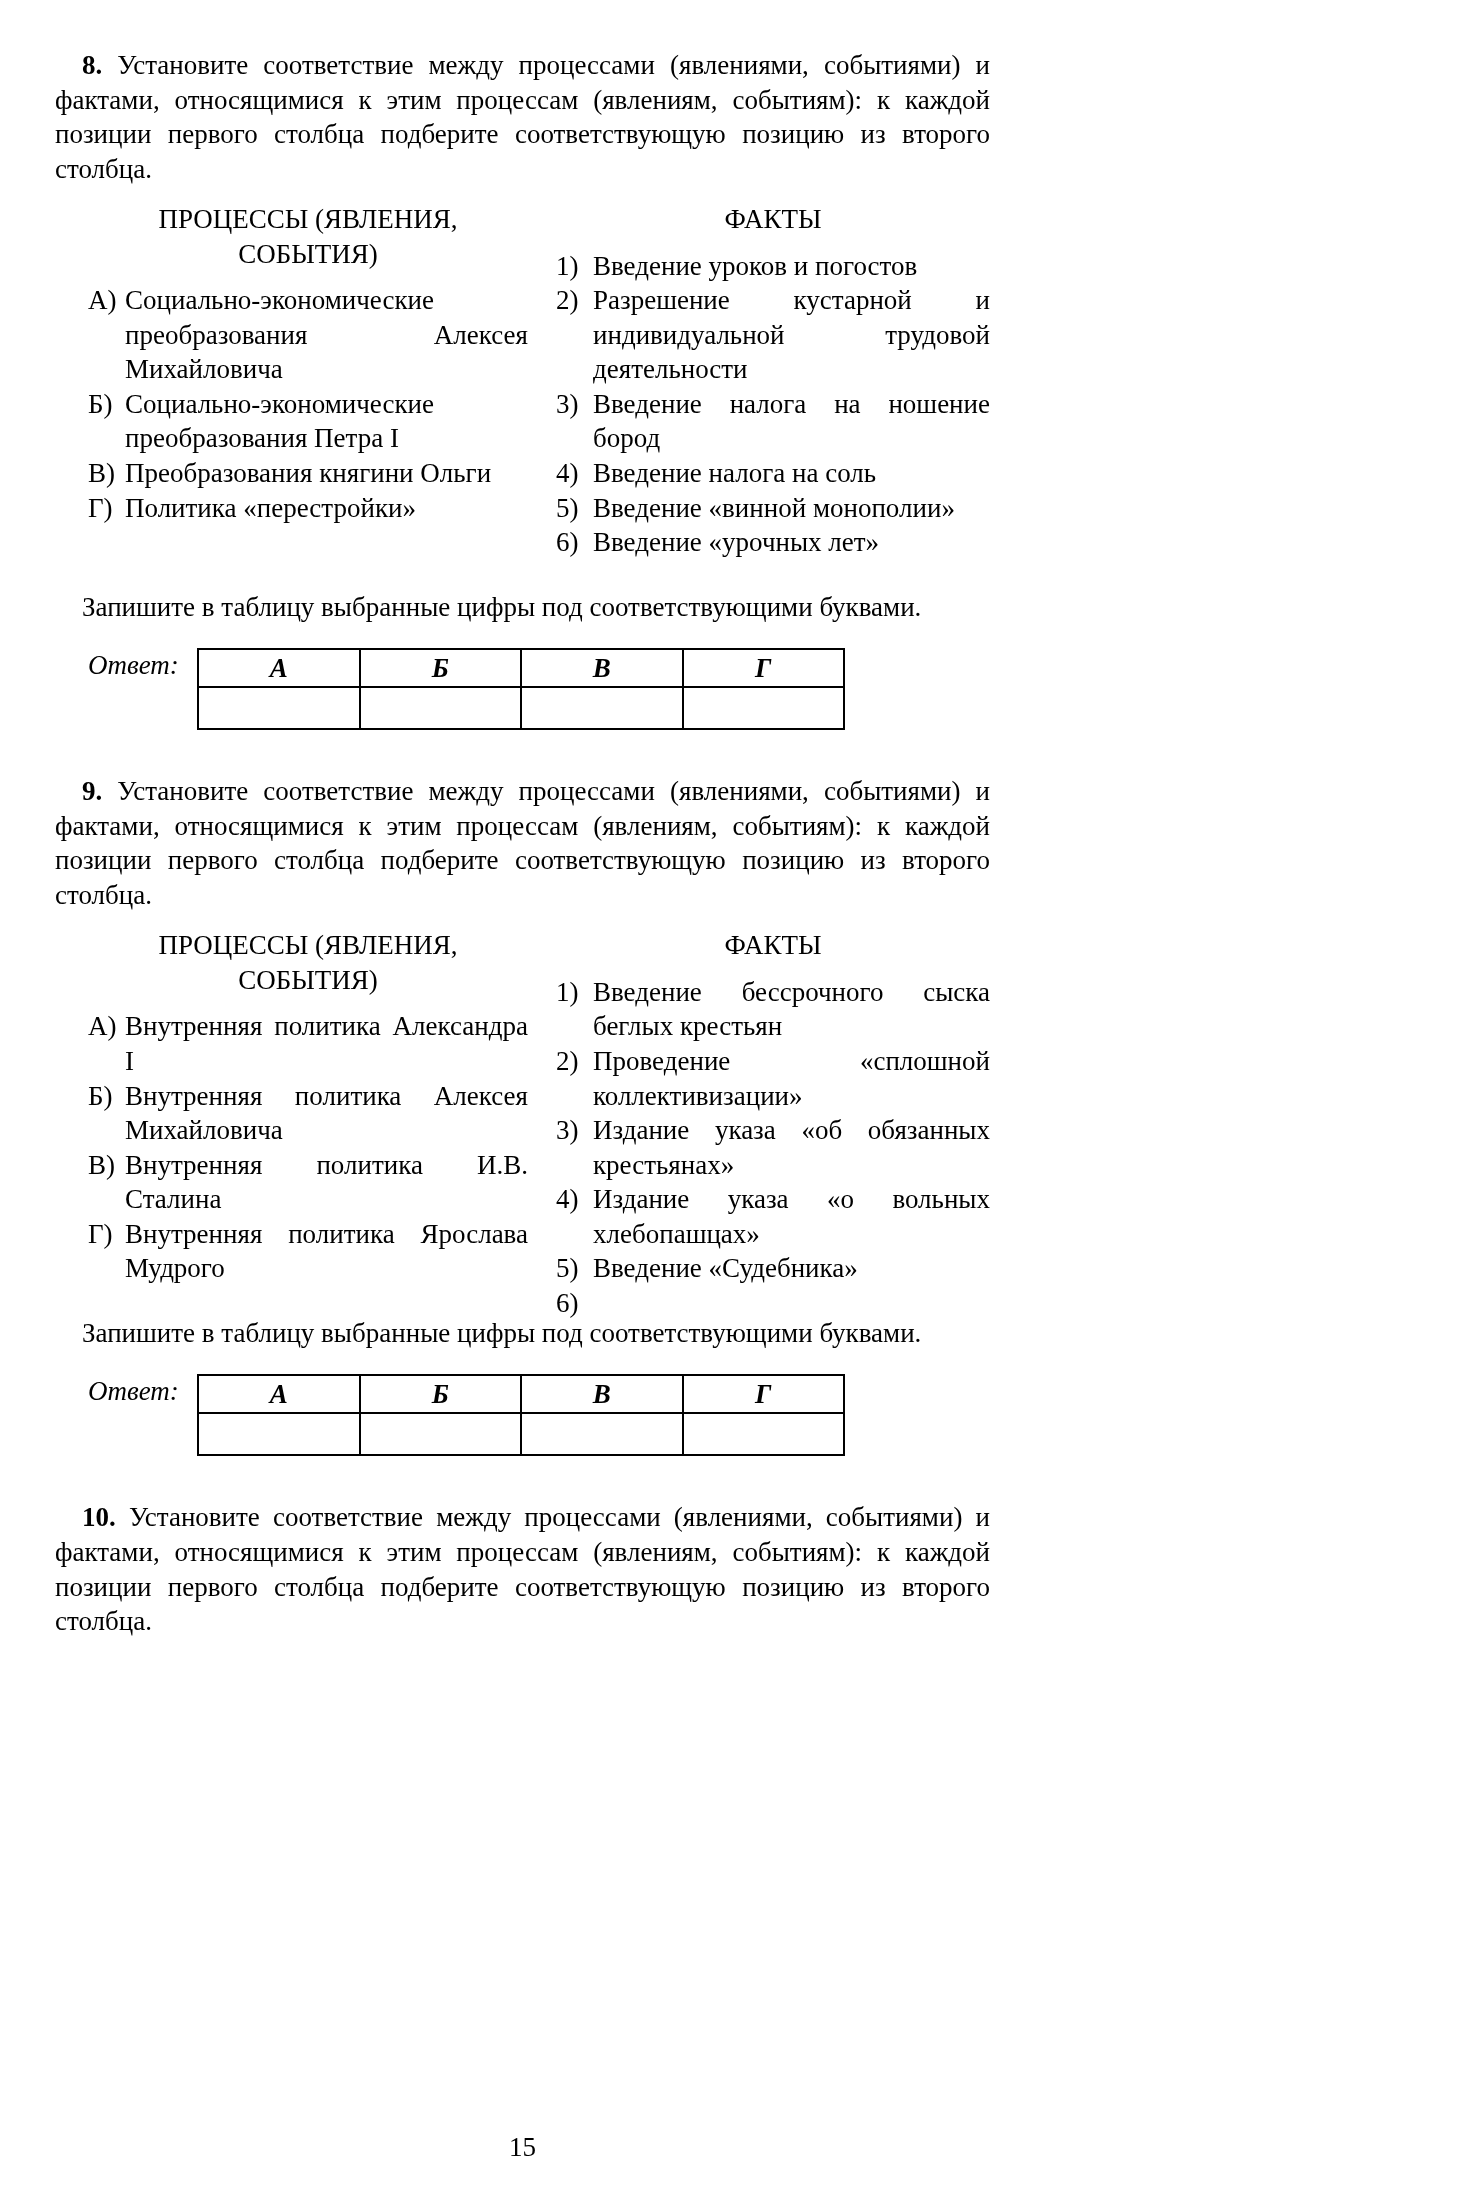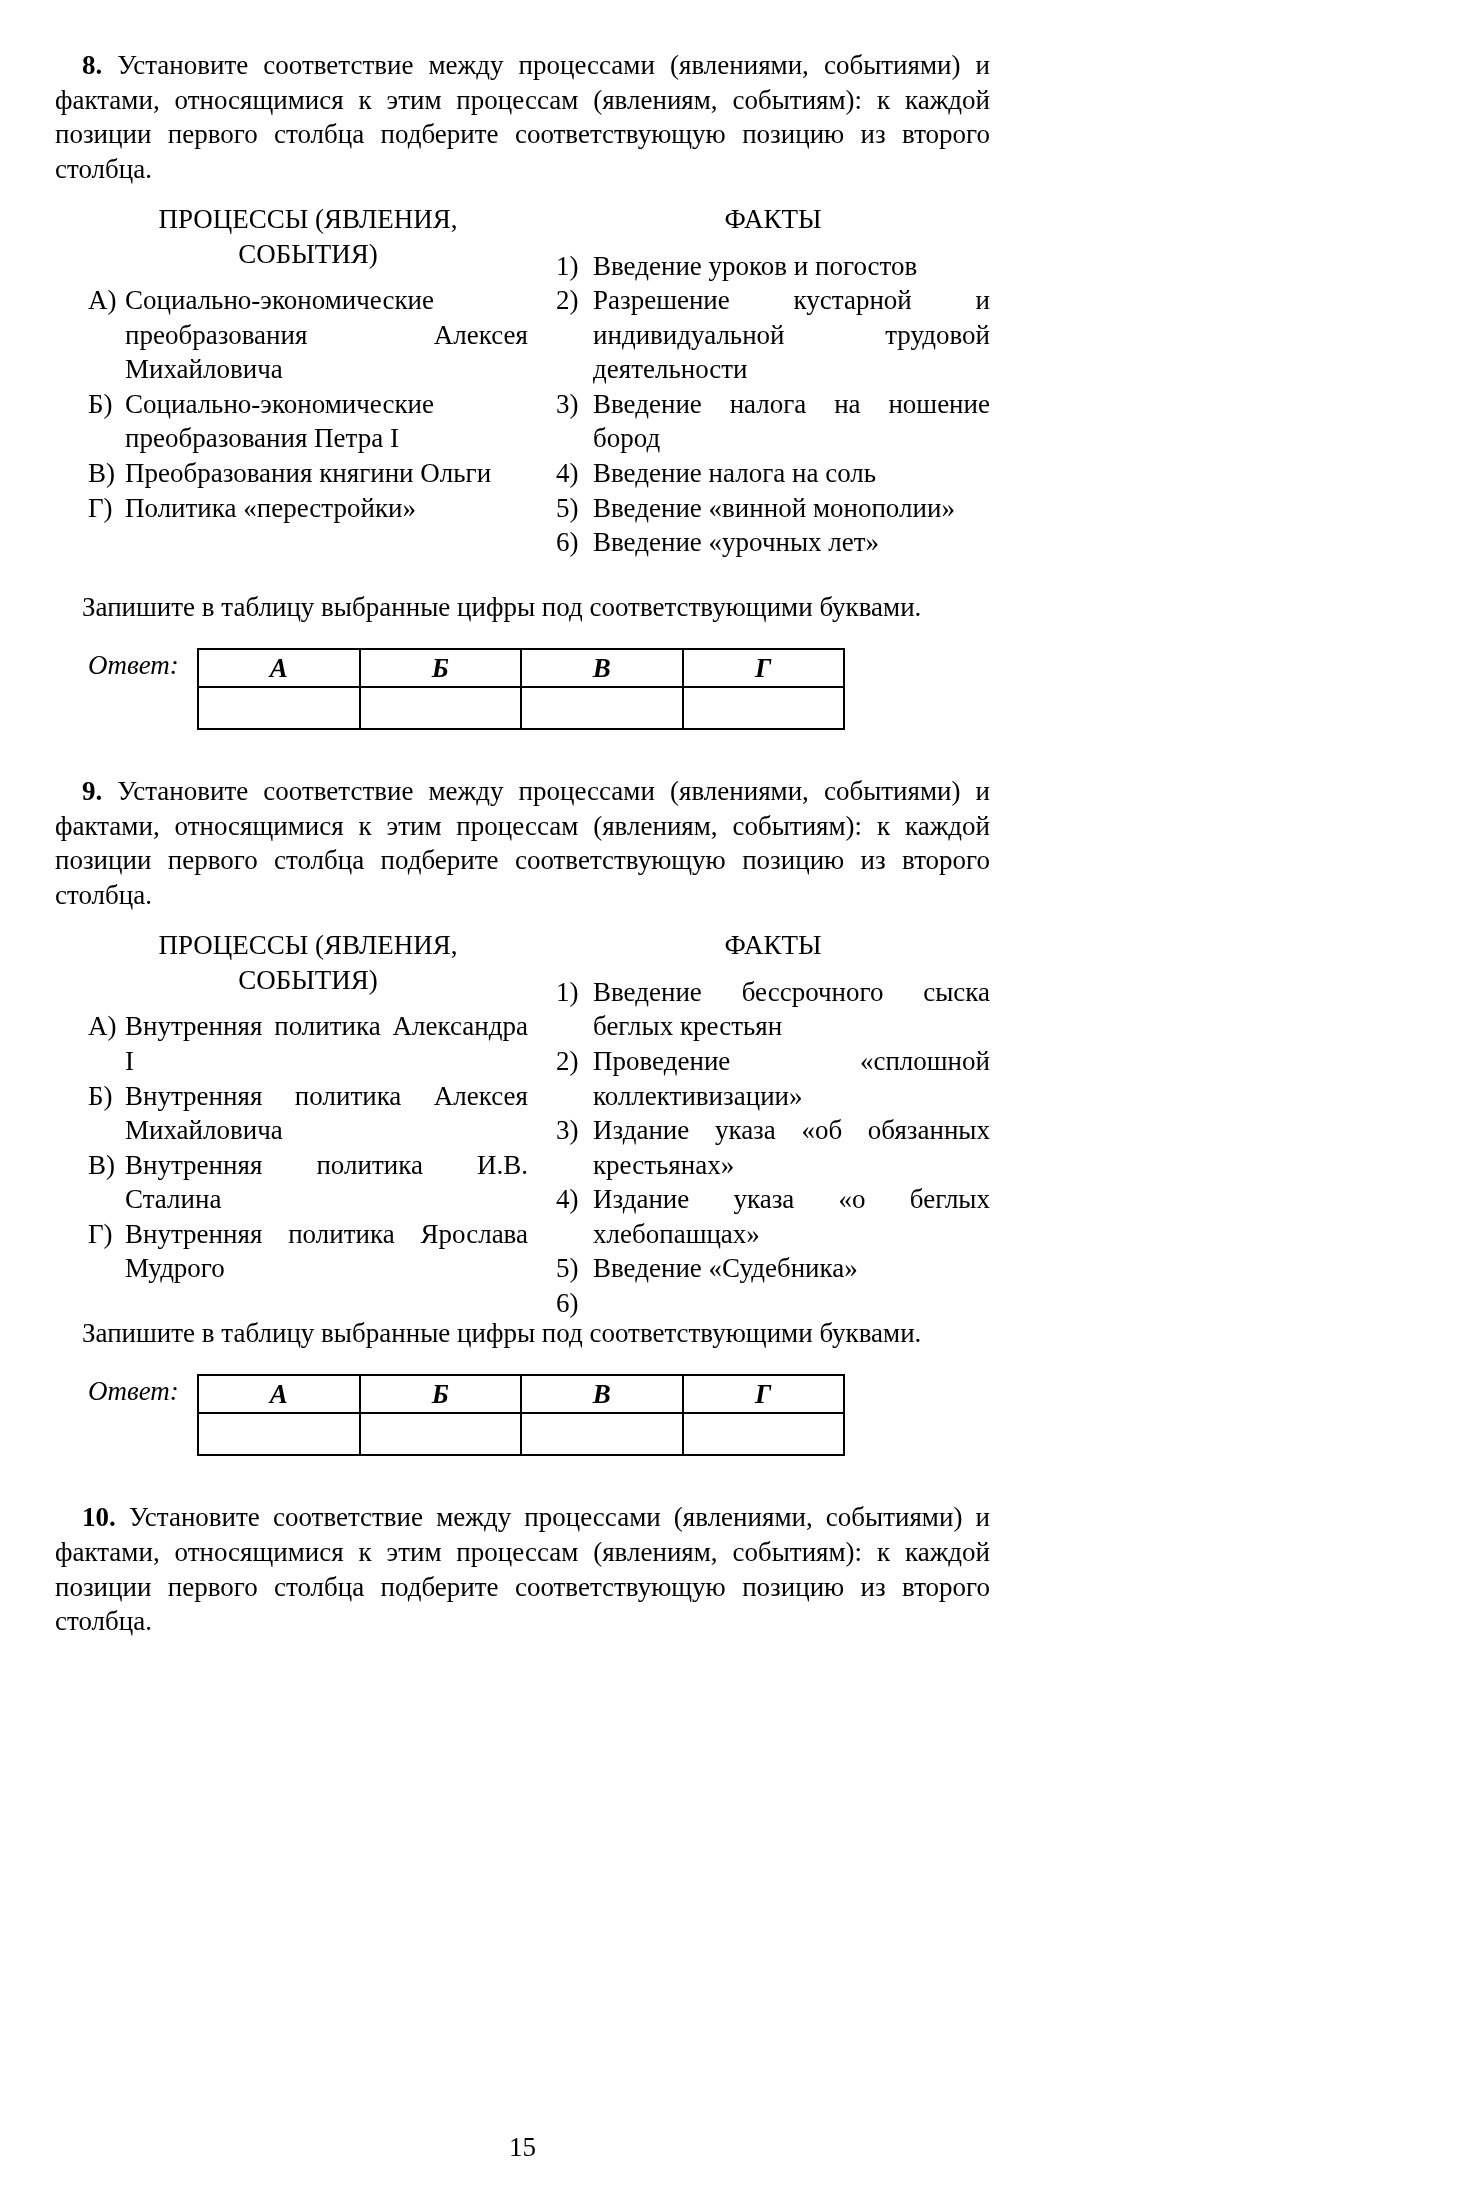--- a/index.html
+++ b/index.html
@@ -148,21 +148,21 @@
             <li class="item"><span class="marker">В)</span><span>Внутренняя политика И.В. Сталина</span></li>
             <li class="item"><span class="marker">Г)</span><span>Внутренняя политика Ярослава Мудрого</span></li>
           </ul>
         </div>
         <div class="col-right">
           <h3 class="col-header">ФАКТЫ</h3>
           <ul class="items">
             <li class="item"><span class="marker">1)</span><span>Введение бессрочного сыска беглых крестьян</span></li>
             <li class="item"><span class="marker">2)</span><span>Проведение «сплошной коллективизации»</span></li>
             <li class="item"><span class="marker">3)</span><span>Издание указа «об обязанных крестьянах»</span></li>
-            <li class="item"><span class="marker">4)</span><span>Издание указа «о беглых хлебопашцах»</span></li>
+            <li class="item"><span class="marker">4)</span><span>Издание указа «о вольных хлебопашцах»</span></li>
             <li class="item"><span class="marker">5)</span><span>Введение «Судебника»</span></li>
             <li class="item"><span class="marker">6)</span></li>
           </ul>
         </div>
       </div>
 
       <p class="instruction">Запишите в таблицу выбранные цифры под соответствующими буквами.</p>
 
       <div class="answer-row">
         <span class="answer-label">Ответ:</span>

